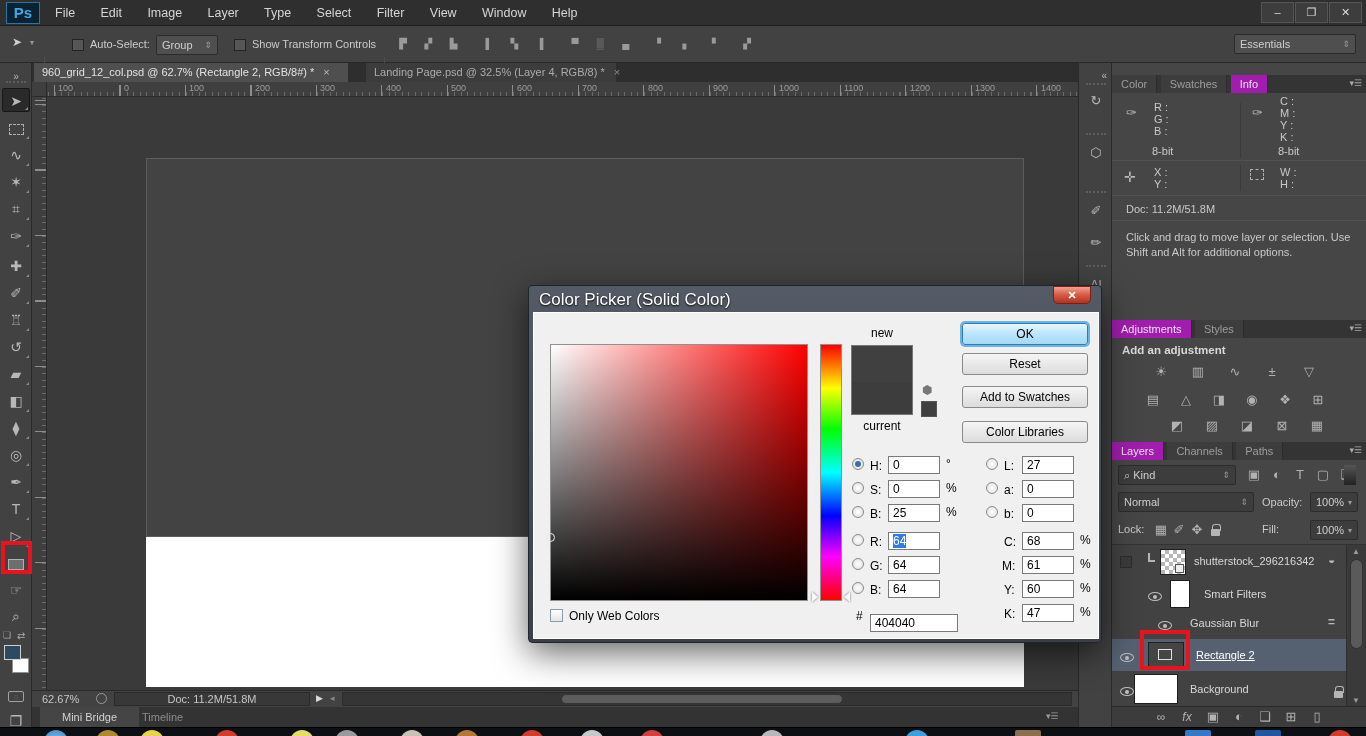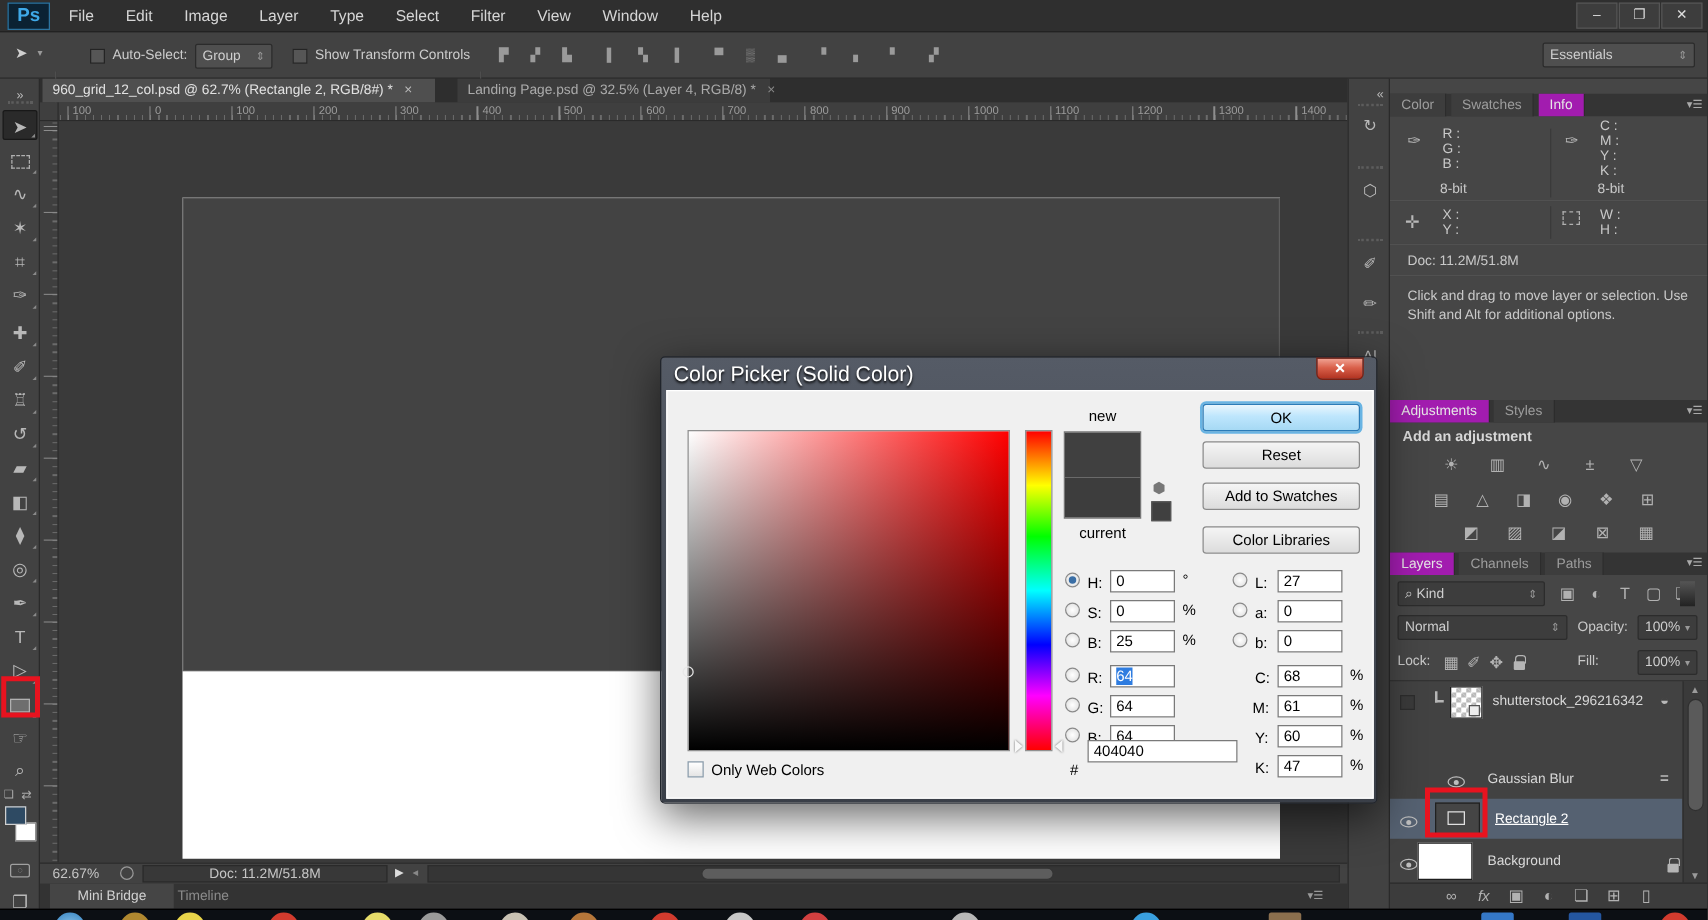--- a/index.html
+++ b/index.html
@@ -376,20 +376,25 @@
       <div class="lrow ab" style="top:2px;height:30px">
         <span class="ab" style="left:8px;top:9px;width:12px;height:12px;background:#3a3a3a;border:1px solid #2c2c2c"></span>
         <span class="ab" style="left:36px;top:6px;width:7px;height:9px;border-left:2px solid #b5b5b5;border-bottom:2px solid #b5b5b5"></span>
         <span class="checker ab" style="left:48px;top:2px;width:26px;height:26px;border:1px solid #1d1d1d">
             <span class="ab" style="right:1px;bottom:1px;width:9px;height:9px;background:#eee;border:1px solid #555"></span>
           </span>
         <span class="lname ab" style="left:82px;top:8px">shutterstock_296216342</span>
         <span class="ab" style="left:216px;top:6px;color:#b8b8b8;font-size:12px">◒</span>
       </div>
 
+      <div class="lrow ab" style="top:34px;height:30px">
+        <span class="eye ab" style="left:36px;top:11px"></span>
+        <span class="ab" style="left:58px;top:1px;width:20px;height:28px;background:#fff;border:1px solid #1d1d1d"></span>
+        <span class="lname ab" style="left:92px;top:9px">Smart Filters</span>
+      </div>
 
       <div class="lrow ab" style="top:66px;height:26px">
         <span class="eye ab" style="left:46px;top:8px"></span>
         <span class="lname ab" style="left:78px;top:6px">Gaussian Blur</span>
         <span class="ab" style="left:216px;top:4px;color:#b8b8b8;font-weight:bold">=</span>
       </div>
 
       <div class="lrow ab" style="top:94px;height:32px;background:#556171">
         <span class="eye ab" style="left:8px;top:12px"></span>
         <span class="ab" style="left:36px;top:3px;width:36px;height:26px;background:#454545;border:1px solid #202020">
@@ -488,21 +493,21 @@
       <div class="fld ab" style="left:488px;top:243px;width:52px">61</div>
       <span class="flbl ab" style="left:546px;top:244px">%</span>
       <span class="flbl ab" style="left:470px;top:270px">Y:</span>
       <div class="fld ab" style="left:488px;top:267px;width:52px">60</div>
       <span class="flbl ab" style="left:546px;top:268px">%</span>
       <span class="flbl ab" style="left:470px;top:294px">K:</span>
       <div class="fld ab" style="left:488px;top:291px;width:52px">47</div>
       <span class="flbl ab" style="left:546px;top:292px">%</span>
 
       <span class="flbl ab" style="left:322px;top:296px">#</span>
-      <div class="fld ab" style="left:336px;top:279px;width:120px">404040</div>
+      <div class="fld ab" style="left:336px;top:301px;width:88px">404040</div>
 
       <span class="cbl ab" style="left:16px;top:296px"></span>
       <span class="flbl ab" style="left:35px;top:296px">Only Web Colors</span>
     </div>
   </div>
 
   <div class="annot ab" style="left:1px;top:541px;width:31px;height:33px"></div>
   <div class="annot ab" style="left:1140px;top:630px;width:50px;height:40px"></div>
 
   <div id="taskbar" class="ab">

